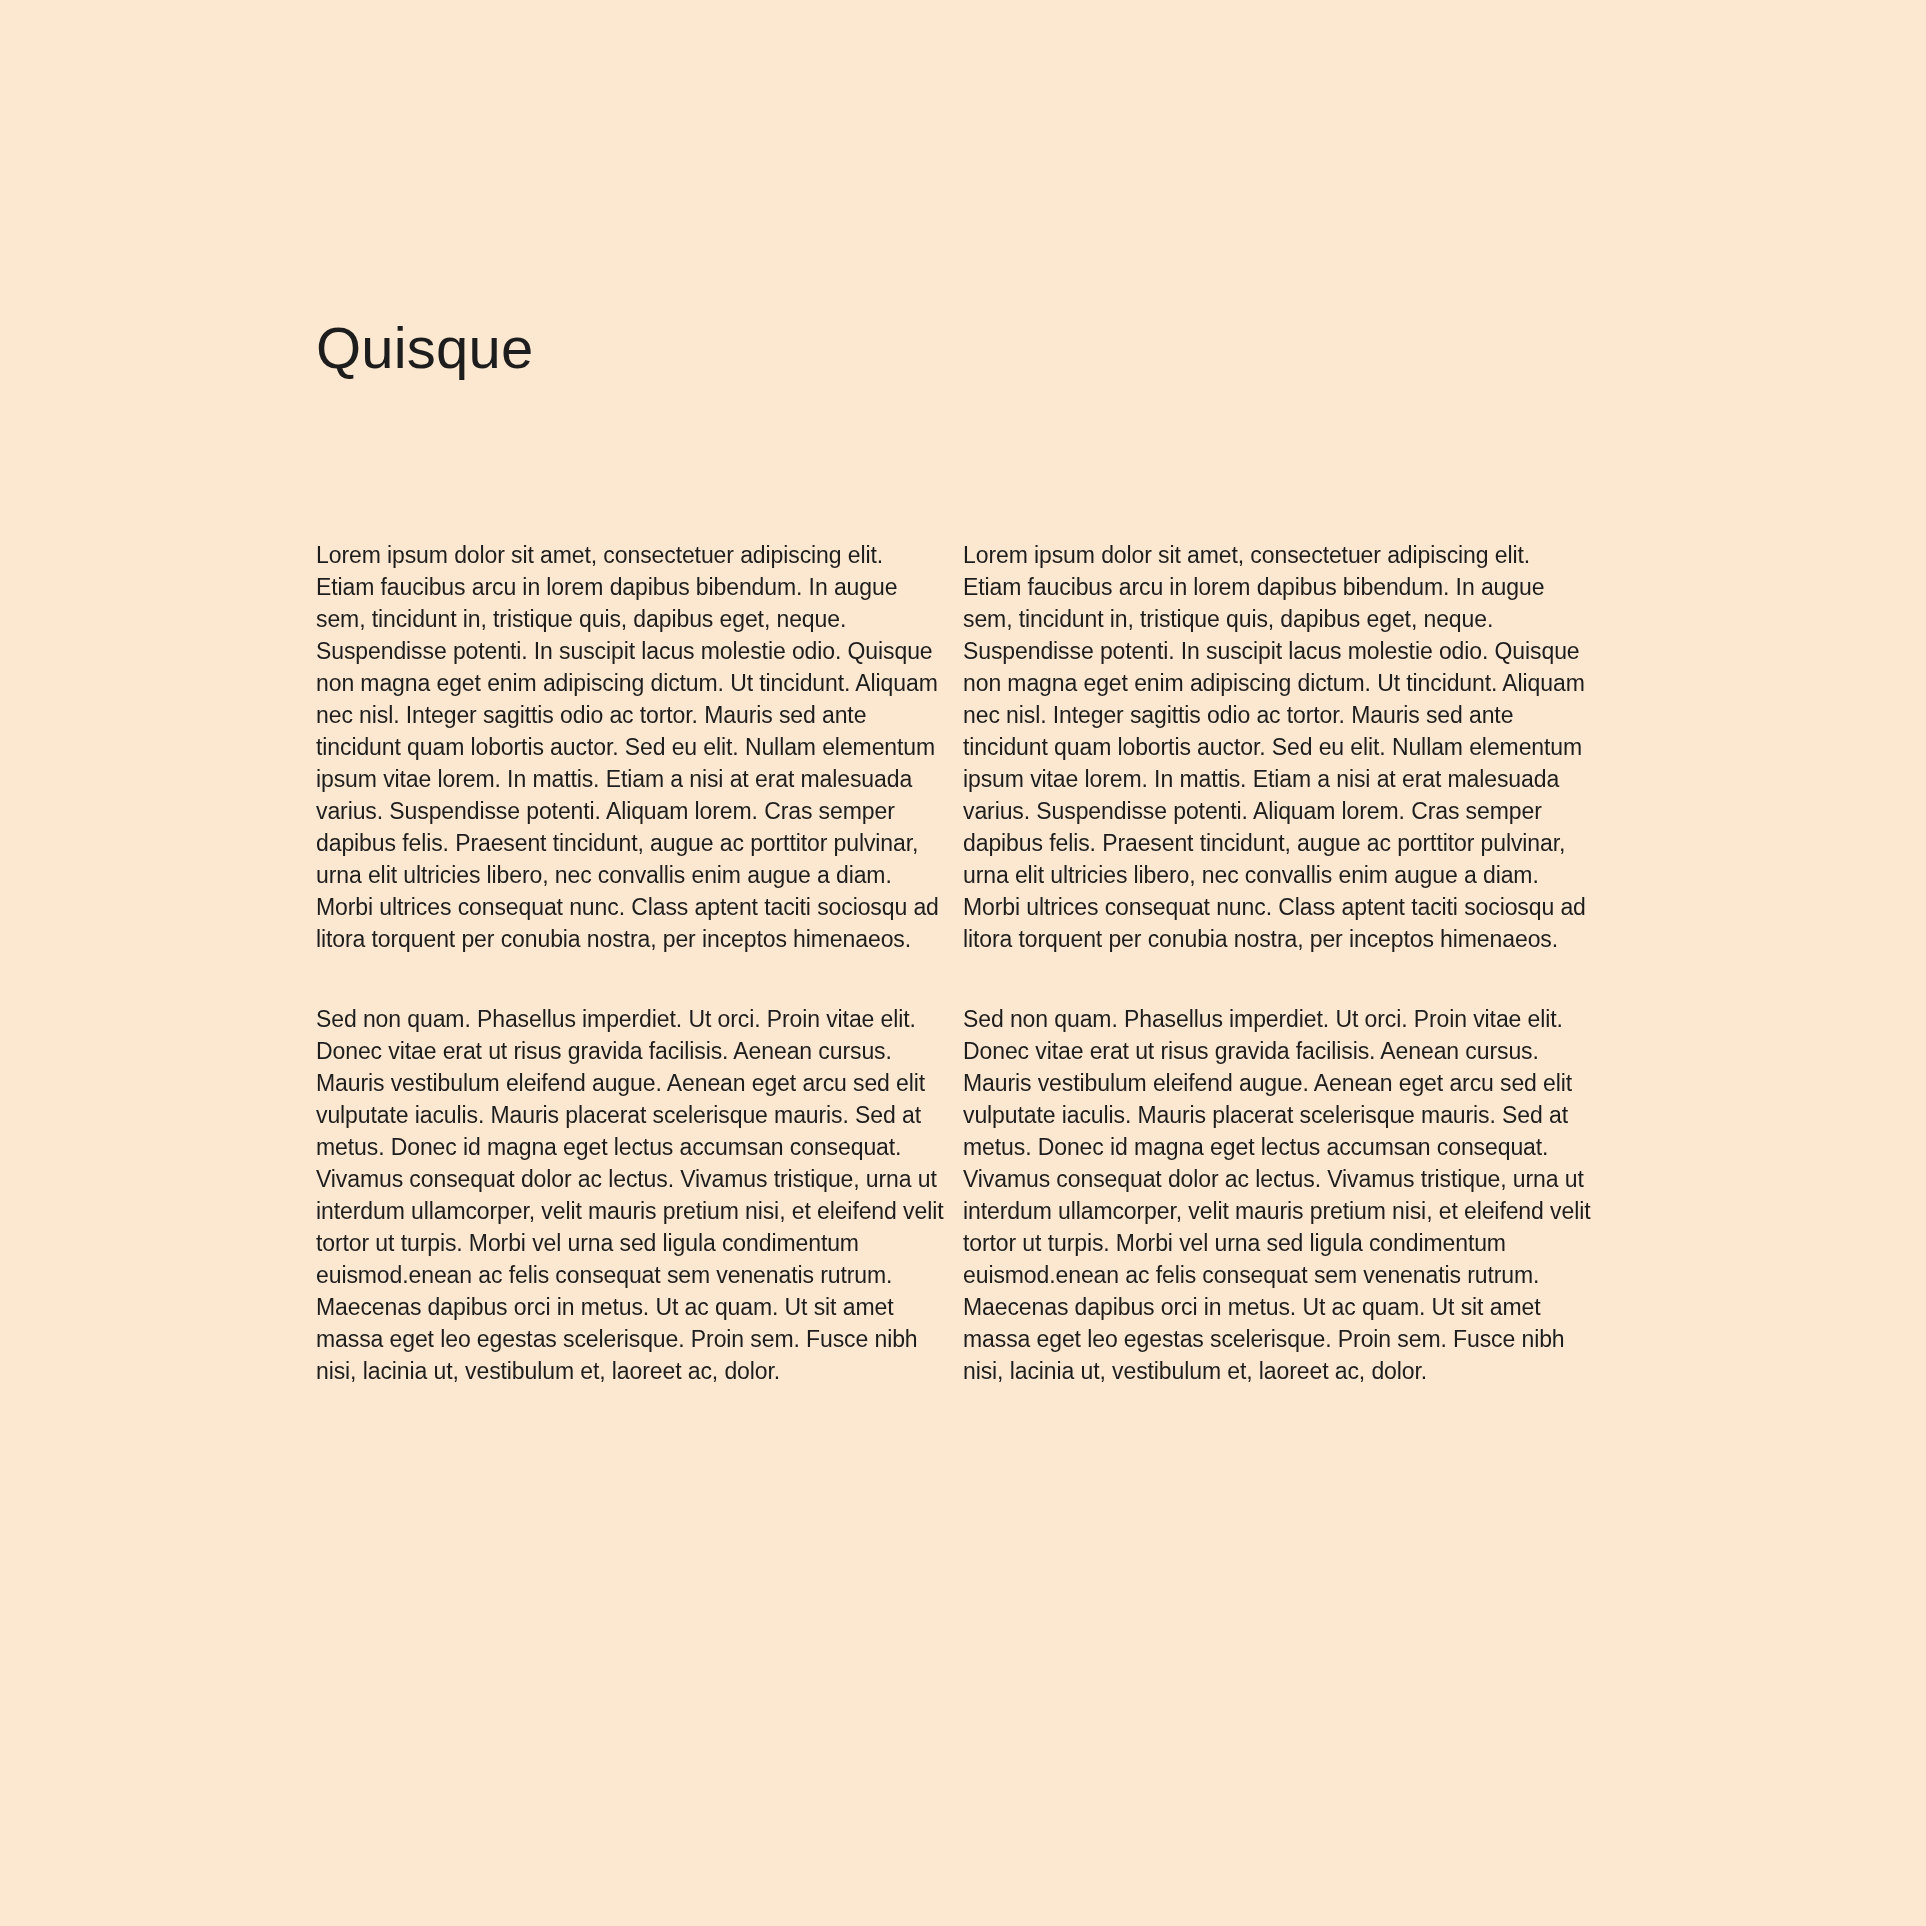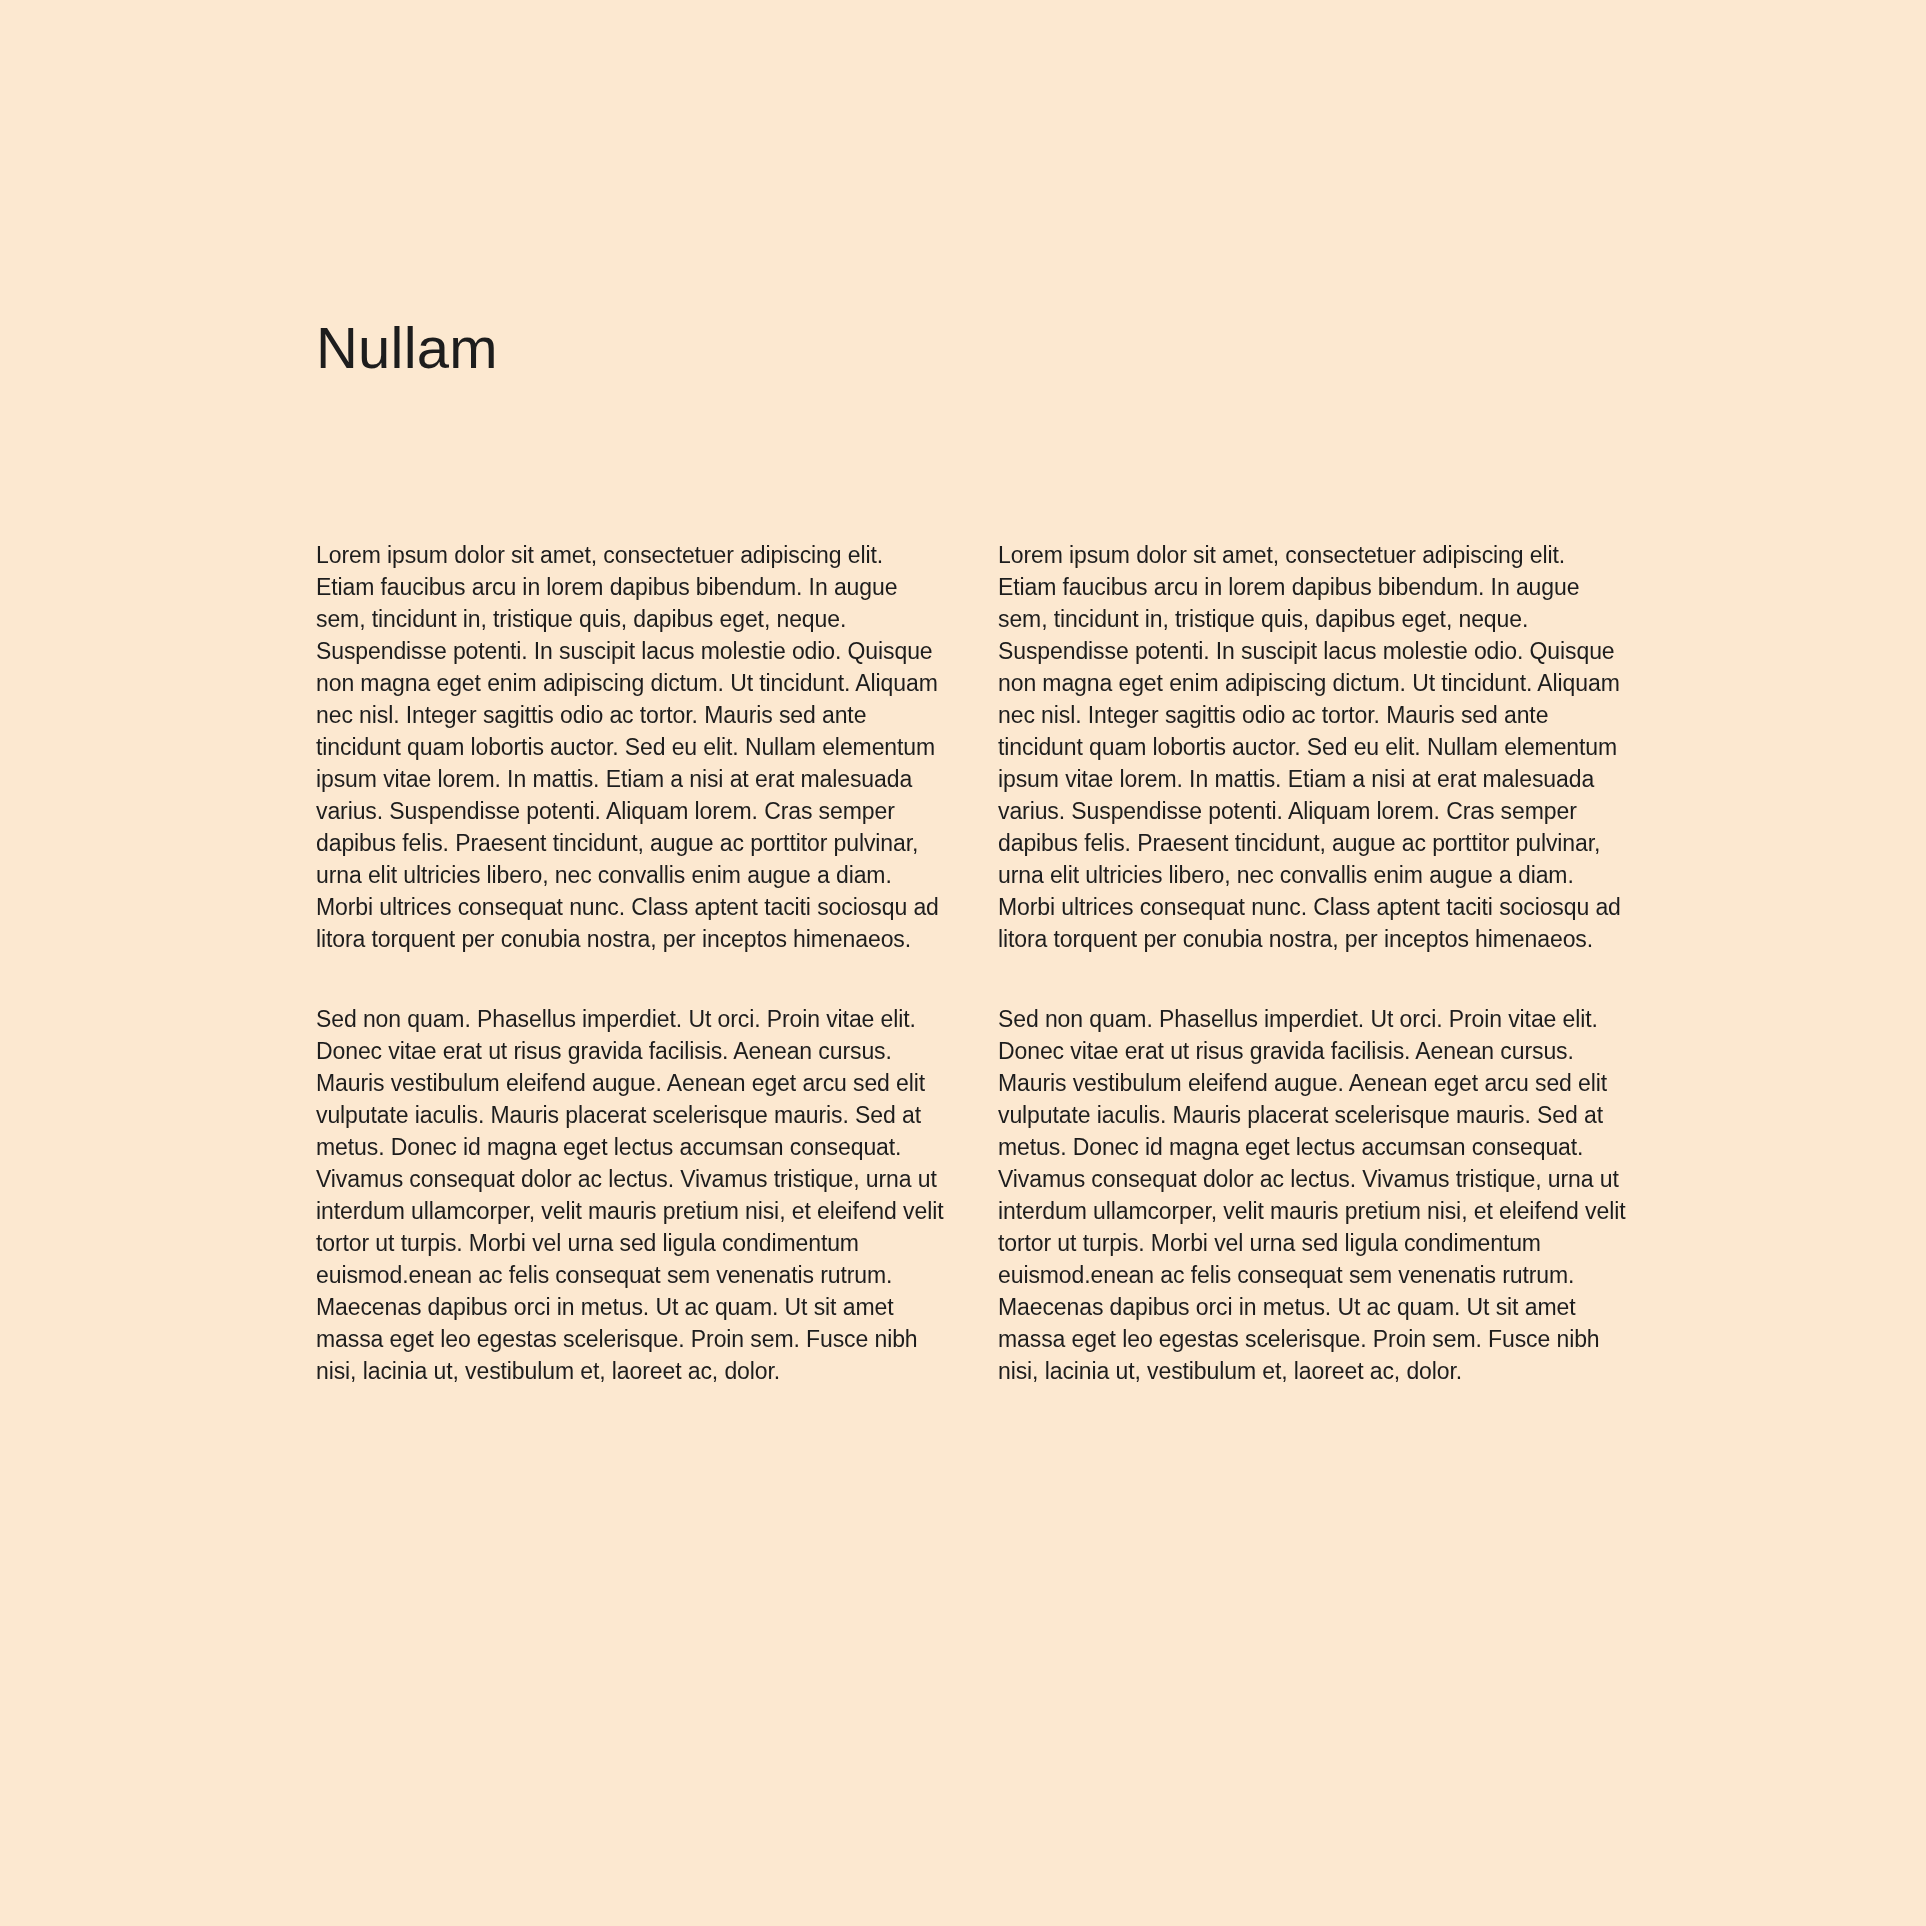--- a/index.html
+++ b/index.html
@@ -26,42 +26,42 @@
     line-height: 1;
     font-weight: 300;
     letter-spacing: 0.2px;
   }
   .cols {
     position: absolute;
     left: 316px;
     top: 539px;
     width: 1297px;
     display: flex;
-    gap: 53px;
+    gap: 18px;
   }
   .col {
     width: 629px;
     flex: 0 0 629px;
   }
   .col p {
     margin: 0 0 48px 0;
     font-size: 23px;
     line-height: 32px;
     font-weight: 300;
     letter-spacing: -0.1px;
   }
   .col p:last-child {
     margin-bottom: 16px;
   }
 </style>
 </head>
 <body style="background: rgb(252, 232, 208); color: rgb(29, 29, 29);">
 
 <main class="page">
-  <h1 class="caption">Nullam</h1>
+  <h1 class="caption">Quisque</h1>
 
   <div class="cols">
     <div class="col">
       <p>Lorem ipsum dolor sit amet, consectetuer adipiscing elit. Etiam faucibus arcu in lorem dapibus bibendum. In augue sem, tincidunt in, tristique quis, dapibus eget, neque. Suspendisse potenti. In suscipit lacus molestie odio. Quisque non magna eget enim adipiscing dictum. Ut tincidunt. Aliquam nec nisl. Integer sagittis odio ac tortor. Mauris sed ante tincidunt quam lobortis auctor. Sed eu elit. Nullam elementum ipsum vitae lorem. In mattis. Etiam a nisi at erat malesuada varius. Suspendisse potenti. Aliquam lorem. Cras semper dapibus felis. Praesent tincidunt, augue ac porttitor pulvinar, urna elit ultricies libero, nec convallis enim augue a diam. Morbi ultrices consequat nunc. Class aptent taciti sociosqu ad litora torquent per conubia nostra, per inceptos himenaeos.</p>
       <p>Sed non quam. Phasellus imperdiet. Ut orci. Proin vitae elit. Donec vitae erat ut risus gravida facilisis. Aenean cursus. Mauris vestibulum eleifend augue. Aenean eget arcu sed elit vulputate iaculis. Mauris placerat scelerisque mauris. Sed at metus. Donec id magna eget lectus accumsan consequat. Vivamus consequat dolor ac lectus. Vivamus tristique, urna ut interdum ullamcorper, velit mauris pretium nisi, et eleifend velit tortor ut turpis. Morbi vel urna sed ligula condimentum euismod.enean ac felis consequat sem venenatis rutrum. Maecenas dapibus orci in metus. Ut ac quam. Ut sit amet massa eget leo egestas scelerisque. Proin sem. Fusce nibh nisi, lacinia ut, vestibulum et, laoreet ac, dolor.</p>
     </div>
     <div class="col">
       <p>Lorem ipsum dolor sit amet, consectetuer adipiscing elit. Etiam faucibus arcu in lorem dapibus bibendum. In augue sem, tincidunt in, tristique quis, dapibus eget, neque. Suspendisse potenti. In suscipit lacus molestie odio. Quisque non magna eget enim adipiscing dictum. Ut tincidunt. Aliquam nec nisl. Integer sagittis odio ac tortor. Mauris sed ante tincidunt quam lobortis auctor. Sed eu elit. Nullam elementum ipsum vitae lorem. In mattis. Etiam a nisi at erat malesuada varius. Suspendisse potenti. Aliquam lorem. Cras semper dapibus felis. Praesent tincidunt, augue ac porttitor pulvinar, urna elit ultricies libero, nec convallis enim augue a diam. Morbi ultrices consequat nunc. Class aptent taciti sociosqu ad litora torquent per conubia nostra, per inceptos himenaeos.</p>
       <p>Sed non quam. Phasellus imperdiet. Ut orci. Proin vitae elit. Donec vitae erat ut risus gravida facilisis. Aenean cursus. Mauris vestibulum eleifend augue. Aenean eget arcu sed elit vulputate iaculis. Mauris placerat scelerisque mauris. Sed at metus. Donec id magna eget lectus accumsan consequat. Vivamus consequat dolor ac lectus. Vivamus tristique, urna ut interdum ullamcorper, velit mauris pretium nisi, et eleifend velit tortor ut turpis. Morbi vel urna sed ligula condimentum euismod.enean ac felis consequat sem venenatis rutrum. Maecenas dapibus orci in metus. Ut ac quam. Ut sit amet massa eget leo egestas scelerisque. Proin sem. Fusce nibh nisi, lacinia ut, vestibulum et, laoreet ac, dolor.</p>
     </div>

